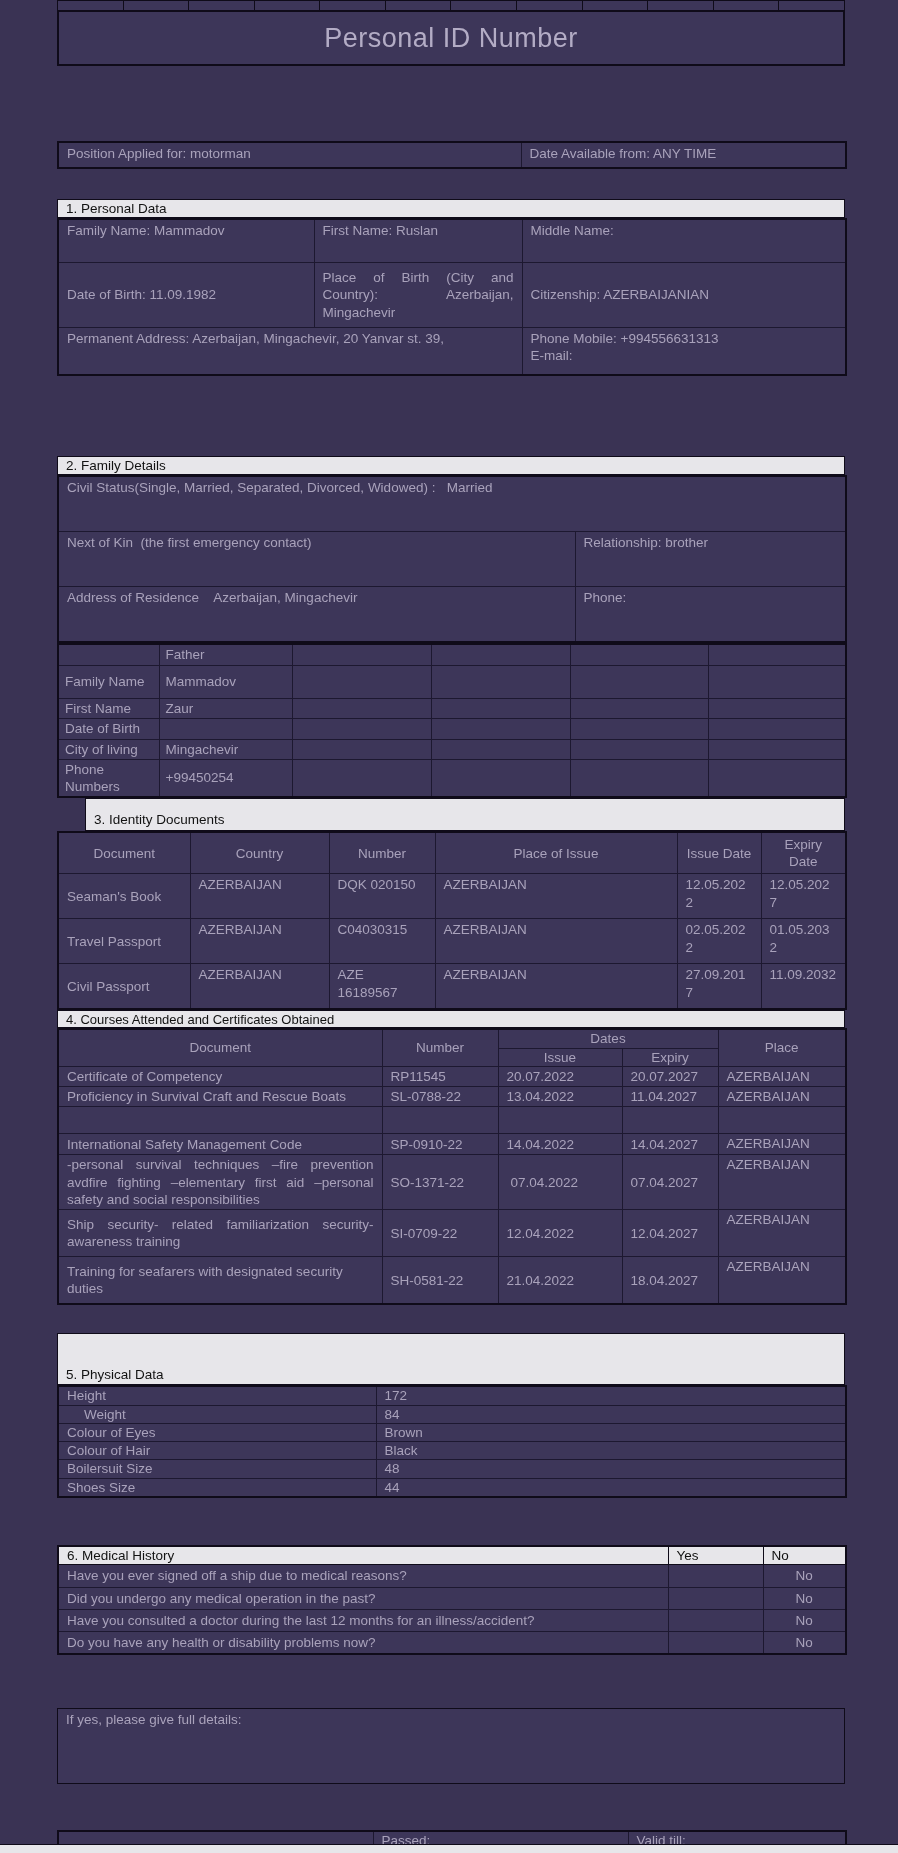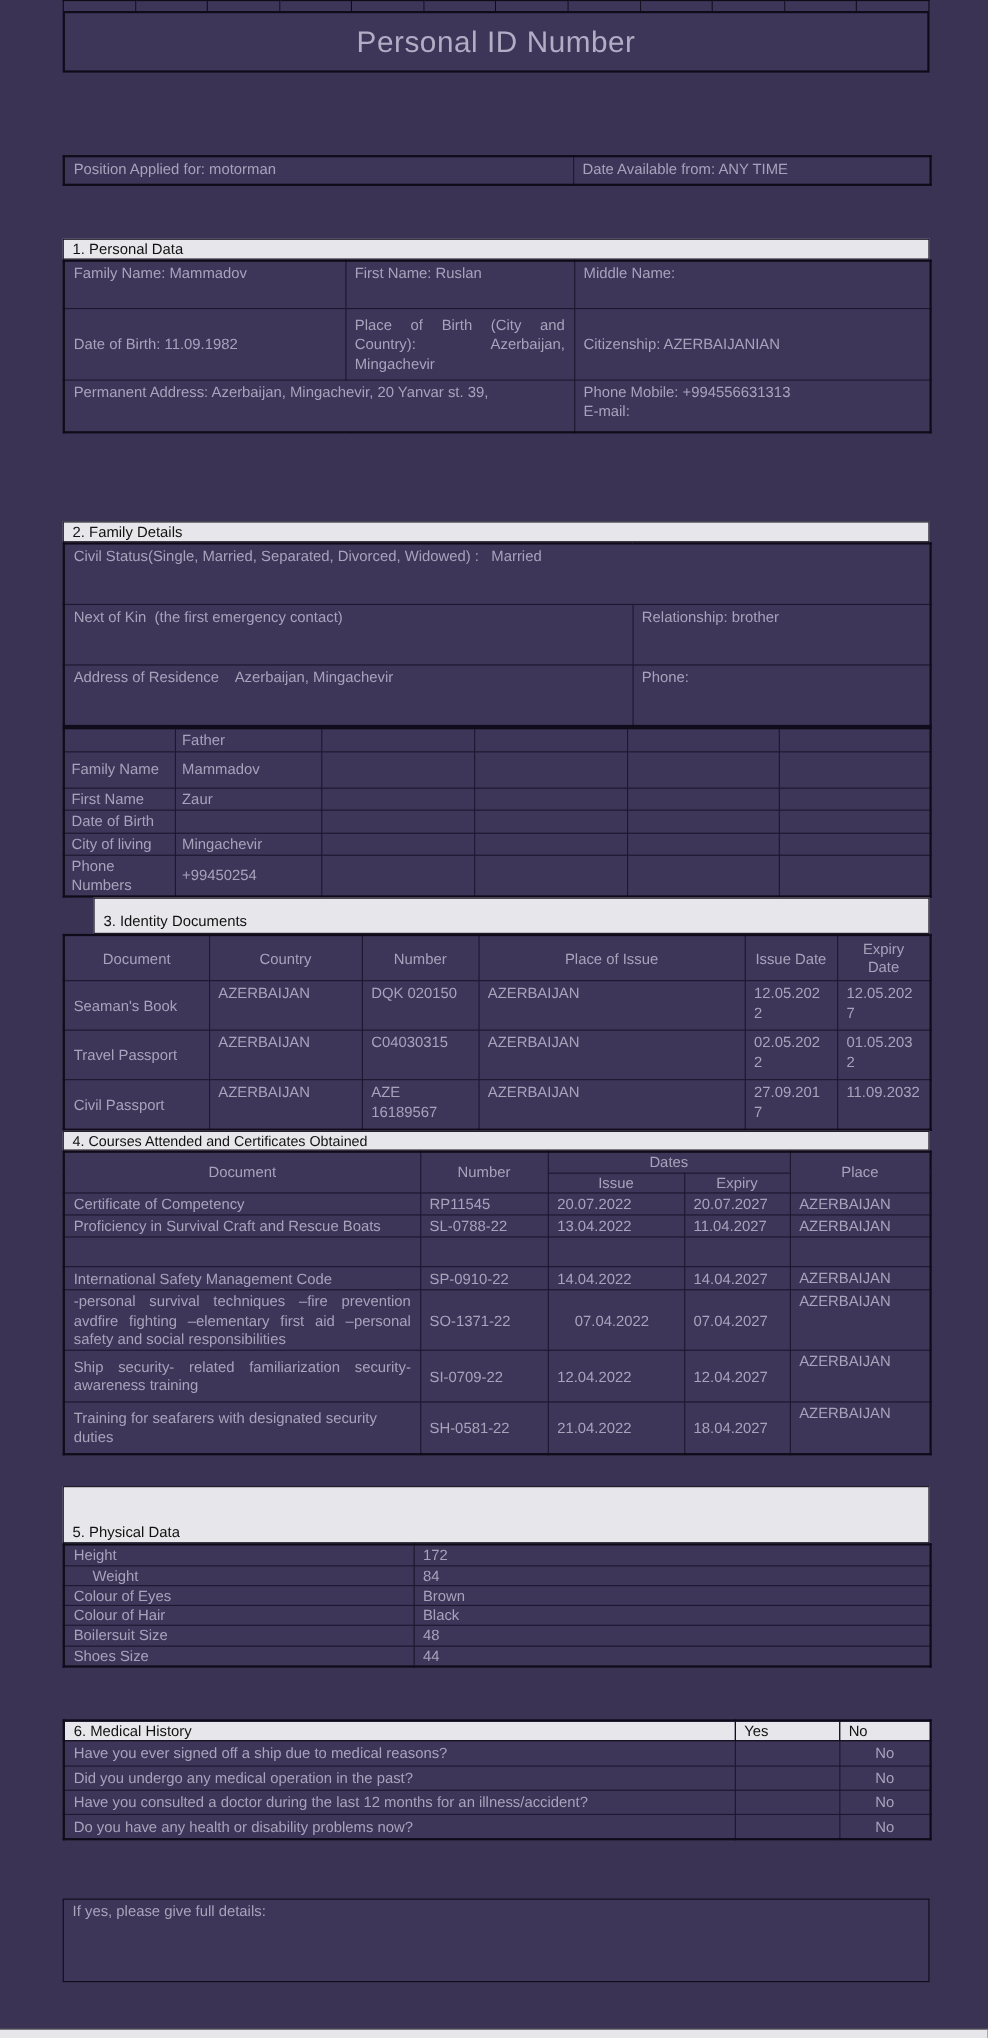--- a/index.html
+++ b/index.html
@@ -36,21 +36,21 @@
   .band.tall{align-items:flex-end;padding-bottom:3px;margin-left:28px;}
   th.band-cell{background:#e7e6ea;color:#121212;border:1px solid #0f0b19;text-align:left;vertical-align:middle;}
   .pre{white-space:pre-wrap;}
   .just{text-align:justify;}
   .mid{vertical-align:middle;}
   .ctr{text-align:center;}
   .brk{word-break:break-all;}
   th.hdr{vertical-align:middle;text-align:center;}
   
   .pos-table{margin-top:75px;}
-  .sec1-band{margin-top:48px;height:17px;text-align:center;}
+  .sec1-band{margin-top:30px;height:17px;text-align:center;}
   .sec2-band{margin-top:80px;height:17px;}
   .sec3-band{height:28px;}
   .sec4-band{height:16px;font-size:13px;}
   .sec5-band{margin-top:28px;height:48px;align-items:flex-end;padding-bottom:2px;}
   .sec6-table{margin-top:47px;}
   .details-box{
     margin-top:53px;height:76px;border:1px solid #0f0b19;background:#3d3659;
     font-size:13.5px;padding:3px 8px;box-sizing:border-box;
   }
   .exam-table{margin-top:46px;}
@@ -290,21 +290,21 @@
     <tr>
       <td class="mid" style="height:18px;padding:1px 8px">International Safety Management Code</td>
       <td class="mid" style="padding:1px 8px">SP-0910-22</td>
       <td class="mid" style="padding:1px 8px">14.04.2022</td>
       <td class="mid" style="padding:1px 8px">14.04.2027</td>
       <td style="padding:1px 8px">AZERBAIJAN</td>
     </tr>
     <tr>
       <td class="mid just" style="height:52px;padding:1px 8px">-personal survival techniques –fire prevention avdfire fighting –elementary first aid –personal safety and social responsibilities</td>
       <td class="mid" style="padding:1px 8px">SO-1371-22</td>
-      <td class="mid" style="padding:1px 24px">07.04.2022</td>
+      <td class="mid" style="padding:1px 12px">07.04.2022</td>
       <td class="mid" style="padding:1px 8px">07.04.2027</td>
       <td style="padding:1px 8px">AZERBAIJAN</td>
     </tr>
     <tr>
       <td class="mid just" style="height:44px;padding:1px 8px">Ship security- related familiarization security-awareness training</td>
       <td class="mid" style="padding:1px 8px">SI-0709-22</td>
       <td class="mid" style="padding:1px 8px">12.04.2022</td>
       <td class="mid" style="padding:1px 8px">12.04.2027</td>
       <td style="padding:1px 8px">AZERBAIJAN</td>
     </tr>

